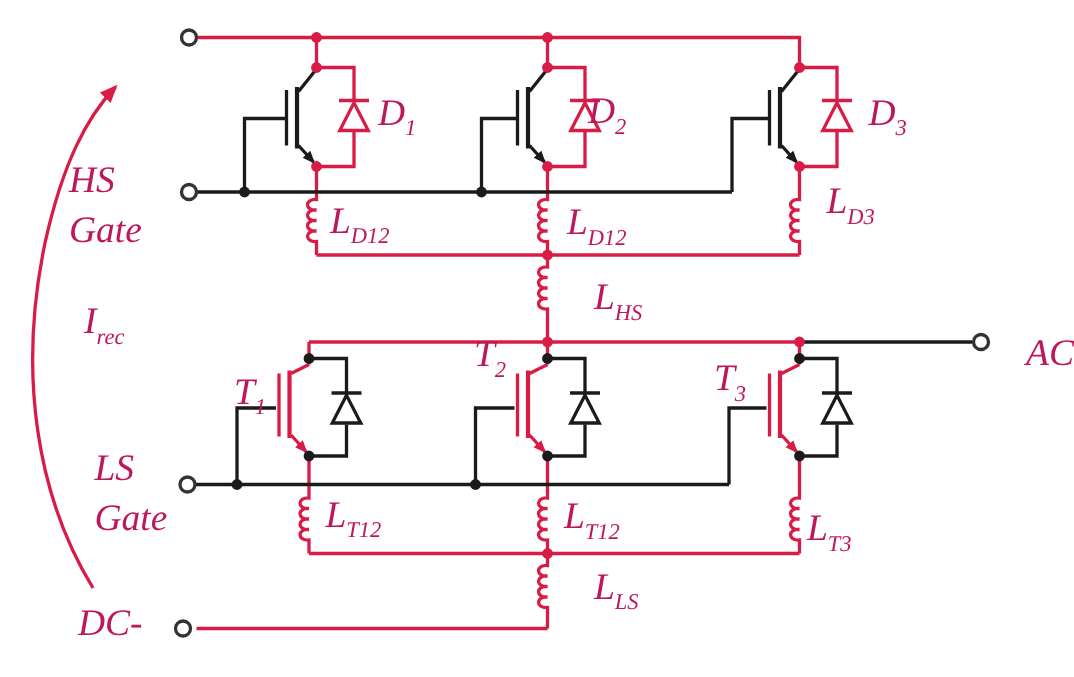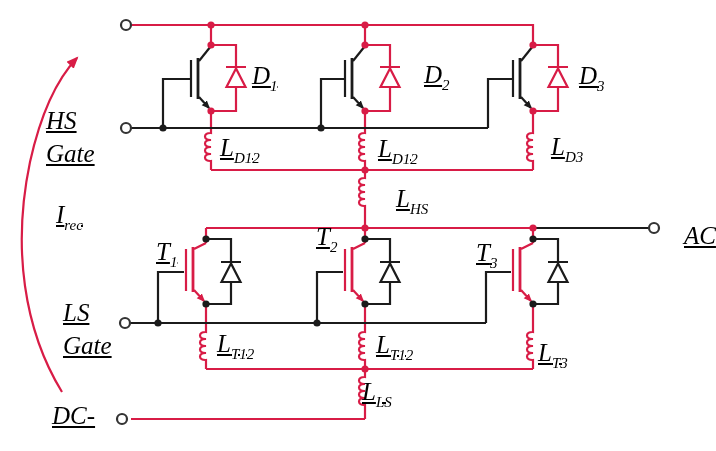--- a/index.html
+++ b/index.html
@@ -1,20 +1,20 @@
 <!DOCTYPE html>
 <html><head>
 <meta charset="utf-8">
 <style>
   html,body{margin:0;padding:0;background:#ffffff;}
   #stage{position:relative;width:716px;height:451px;background:#ffffff;overflow:hidden;
          font-family:"Liberation Serif","DejaVu Serif",serif;}
   #circuit-svg{position:absolute;left:0;top:0;}
-  .lbl{position:absolute;font-style:italic;font-size:25px;color:#000000;line-height:1;
-       white-space:nowrap;letter-spacing:0px;text-decoration:underline;}
+  .lbl{position:absolute;font-style:italic;font-size:25px;color:#be185d;line-height:1;
+       white-space:nowrap;letter-spacing:0px;}
   .lbl .s{font-size:15px;font-style:italic;vertical-align:-7px;letter-spacing:0;}
   .lbl.two div{line-height:33px;}
 </style>
 </head>
 <body>
 
 <div id="stage">
 
 <svg id="circuit-svg" width="716" height="451" viewBox="0 0 716 451">
   <defs>
@@ -209,56 +209,56 @@
   <span>DC-</span>
 </div>
 
 <div class="lbl" style="left:684px;top:223px">
   <span>AC</span>
 </div>
 
 <div class="lbl" style="left:252px;top:63px">
   <span class="m">D</span><span class="s">1</span>
 </div>
-<div class="lbl" style="left:424px;top:62px">
+<div class="lbl" style="left:392px;top:62px">
   <span class="m">D</span><span class="s">2</span>
 </div>
 <div class="lbl" style="left:579px;top:63px">
   <span class="m">D</span><span class="s">3</span>
 </div>
 
-<div class="lbl" style="left:156px;top:239px">
+<div class="lbl" style="left:156px;top:249px">
   <span class="m">T</span><span class="s">1</span>
 </div>
 <div class="lbl" style="left:316px;top:224px">
   <span class="m">T</span><span class="s">2</span>
 </div>
 <div class="lbl" style="left:476px;top:240px">
   <span class="m">T</span><span class="s">3</span>
 </div>
 
 <div class="lbl" style="left:220px;top:135px">
   <span class="m">L</span><span class="s">D12</span>
 </div>
 <div class="lbl" style="left:378px;top:136px">
   <span class="m">L</span><span class="s">D12</span>
 </div>
-<div class="lbl" style="left:551px;top:134px">
+<div class="lbl" style="left:551px;top:122px">
   <span class="m">L</span><span class="s">D3</span>
 </div>
 <div class="lbl" style="left:396px;top:186px">
   <span class="m">L</span><span class="s">HS</span>
 </div>
 
 <div class="lbl" style="left:217px;top:331px">
   <span class="m">L</span><span class="s">T12</span>
 </div>
 <div class="lbl" style="left:376px;top:332px">
   <span class="m">L</span><span class="s">T12</span>
 </div>
 <div class="lbl" style="left:538px;top:340px">
   <span class="m">L</span><span class="s">T3</span>
 </div>
-<div class="lbl" style="left:362px;top:379px">
+<div class="lbl" style="left:396px;top:379px">
   <span class="m">L</span><span class="s">LS</span>
 </div>
 
 </div>
 
 </body></html>

